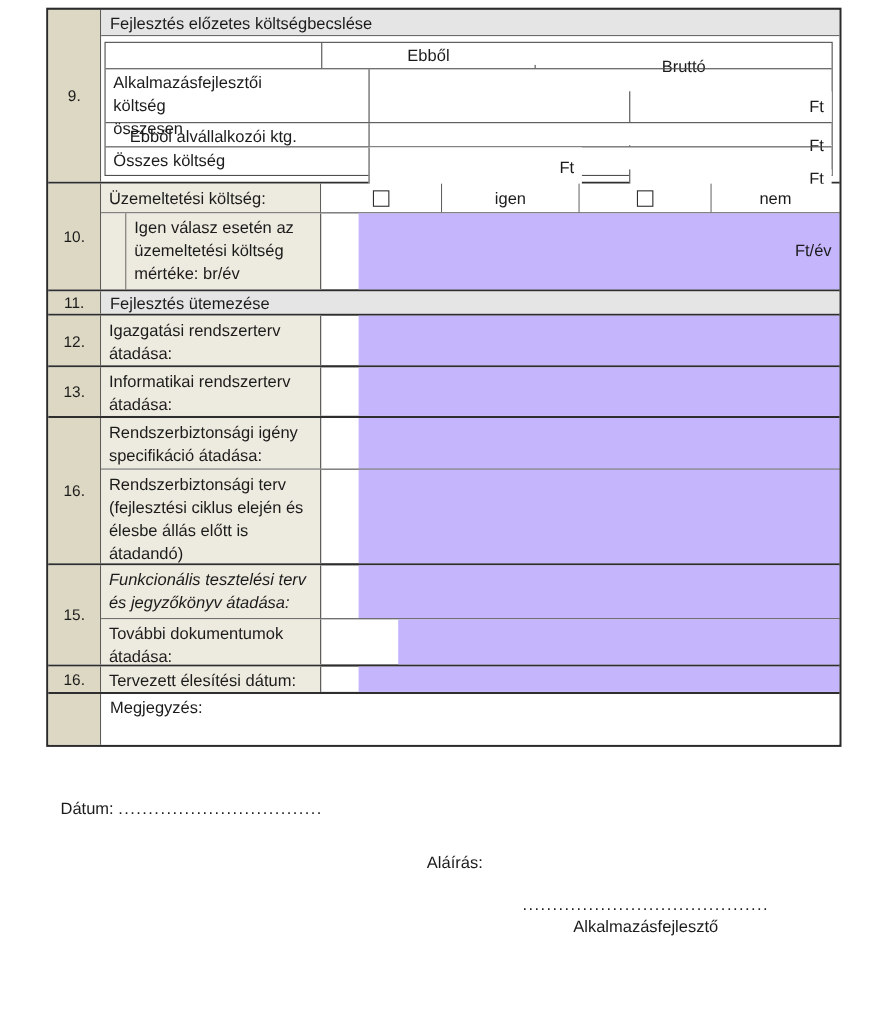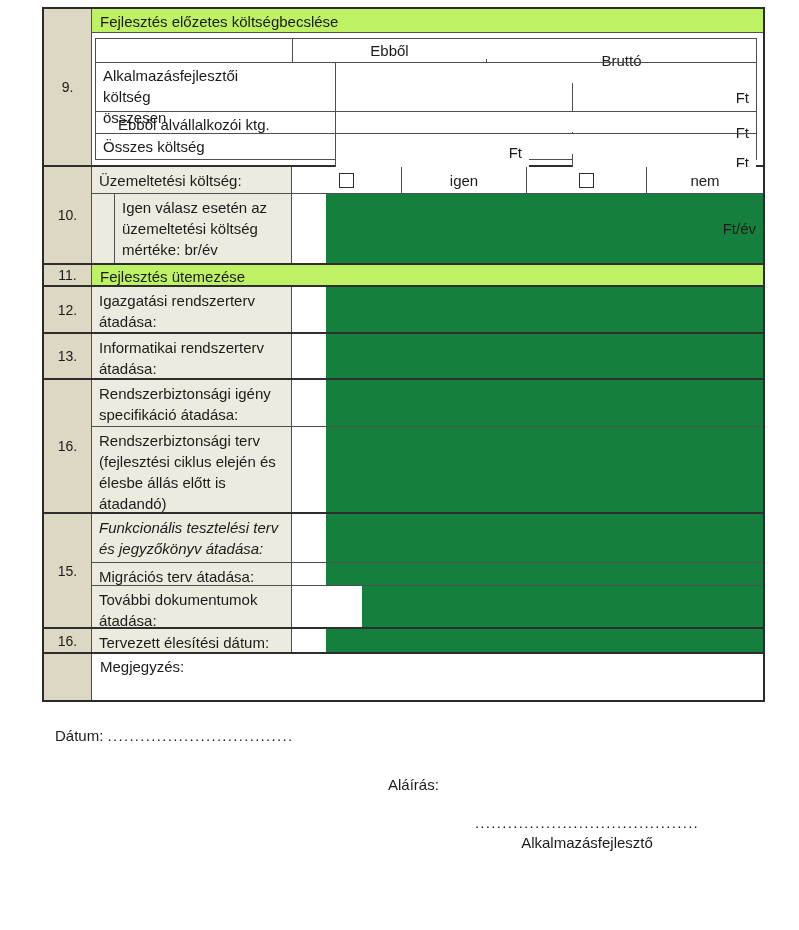--- a/index.html
+++ b/index.html
@@ -28,21 +28,21 @@
   .num {
     flex:0 0 48px;
     background:#dcd8c3;
     border-right:1px solid #4f4f4f;
     display:flex; align-items:center; justify-content:center;
     font-size:14px;
   }
   .body { flex:1; min-width:0; display:flex; flex-direction:column; }
 
   .band {
-    background:#bef264;
+    background:#e5e5e5;
     padding:2px 0 0 8px;
     display:flex; align-items:center;
   }
   .band-r9 { height:24px; border-bottom:1px solid #4f4f4f; }
   .band-r11 { height:20px; }
 
   
   .nest-wrap { height:132px; padding:5px 6px 5px 3px; background:#fff; }
   .ntable {
     border:1px solid #4f4f4f;
@@ -76,21 +76,21 @@
     padding:3px 6px 0 7px;
     line-height:21px;
     white-space:pre-line;
   }
   .indent-cell {
     flex:0 0 23px;
     background:#edebdf;
     border-right:1px solid #4f4f4f;
   }
   .lab-sub { flex:0 0 177px; }
-  .data { flex:1; background:#15803d;margin-left:34px; }
+  .data { flex:1; background:#c4b5fd;margin-left:34px; }
 
   
   .opt-cell {
     display:flex; align-items:center; justify-content:center;
     background:#fff;
     border-right:1px solid #4f4f4f;
   }
   .opt-cell.last { border-right:none; }
   .cbx {
     width:15px; height:15px;
@@ -237,24 +237,20 @@
     </div>
 
     <div class="group">
       <div class="num">15.</div>
       <div class="body">
         <div class="subrow r15a">
           <div class="lab">Funkcionális tesztelési terv
 és jegyzőkönyv átadása:</div>
           <div class="data"></div>
         </div>
-        <div class="subrow r15b">
-          <div class="lab">Migrációs terv átadása:</div>
-          <div class="data"></div>
-        </div>
         <div class="subrow r15c">
           <div class="lab">További dokumentumok
 átadása:</div>
           <div class="data"></div>
         </div>
       </div>
     </div>
 
     <div class="group">
       <div class="num">16.</div>

